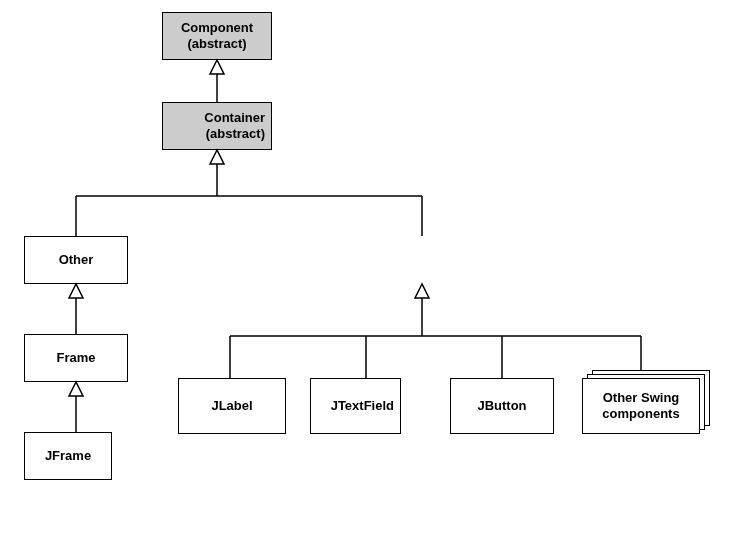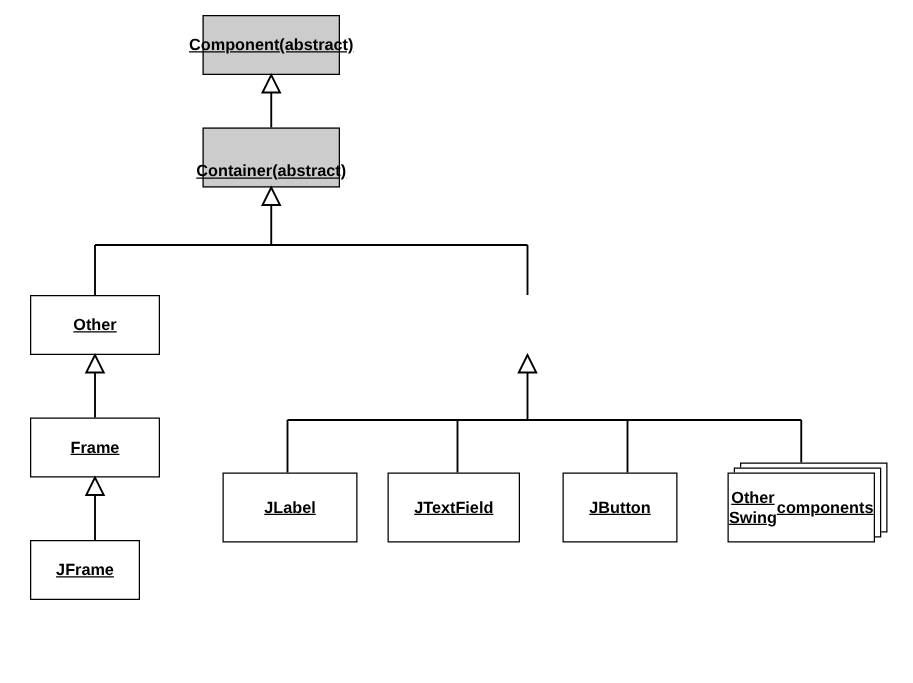--- a/index.html
+++ b/index.html
@@ -13,29 +13,28 @@
   .canvas {
     position: relative;
     width: 730px;
     height: 546px;
   }
   .node {
     position: absolute;
     border: 1.5px solid #000;
     background: #fff;
     display: flex;
-    flex-direction: row;
+    flex-direction: column;
     align-items: center;
     justify-content: center;
     text-align: center;
     font-weight: bold;
     line-height: 1.25;
     box-sizing: border-box;
     padding: 4px 6px;
-    text-decoration: underline;
   }
   .node.abstract {
     background: #cccccc;
   }
   .stack {
     position: absolute;
   }
   .stack .layer {
     position: absolute;
     border: 1.5px solid #000;
@@ -87,25 +86,25 @@
 
   <div class="node" style="left:24px; top:432px; width:88px; height:48px;">
     <span>JFrame</span>
   </div>
 
 
   <div class="node" style="left:178px; top:378px; width:108px; height:56px;">
     <span>JLabel</span>
   </div>
 
-  <div class="node" style="left:310px; top:378px; width:106px; height:56px;">
+  <div class="node" style="left:310px; top:378px; width:91px; height:56px;align-items:flex-end;">
     <span>JTextField</span>
   </div>
 
-  <div class="node" style="left:450px; top:378px; width:92px; height:56px;">
+  <div class="node" style="left:450px; top:378px; width:104px; height:56px;">
     <span>JButton</span>
   </div>
 
   <div class="stack" style="left:582px; top:370px; width:128px; height:64px;">
     <div class="layer" style="left:10px; top:0;  width:118px; height:56px;"></div>
     <div class="layer" style="left:5px;  top:4px; width:118px; height:56px;"></div>
     <div class="node" style="left:0;    top:8px; width:118px; height:56px; position:absolute;">
       <span>Other Swing</span>
       <span>components</span>
     </div>

